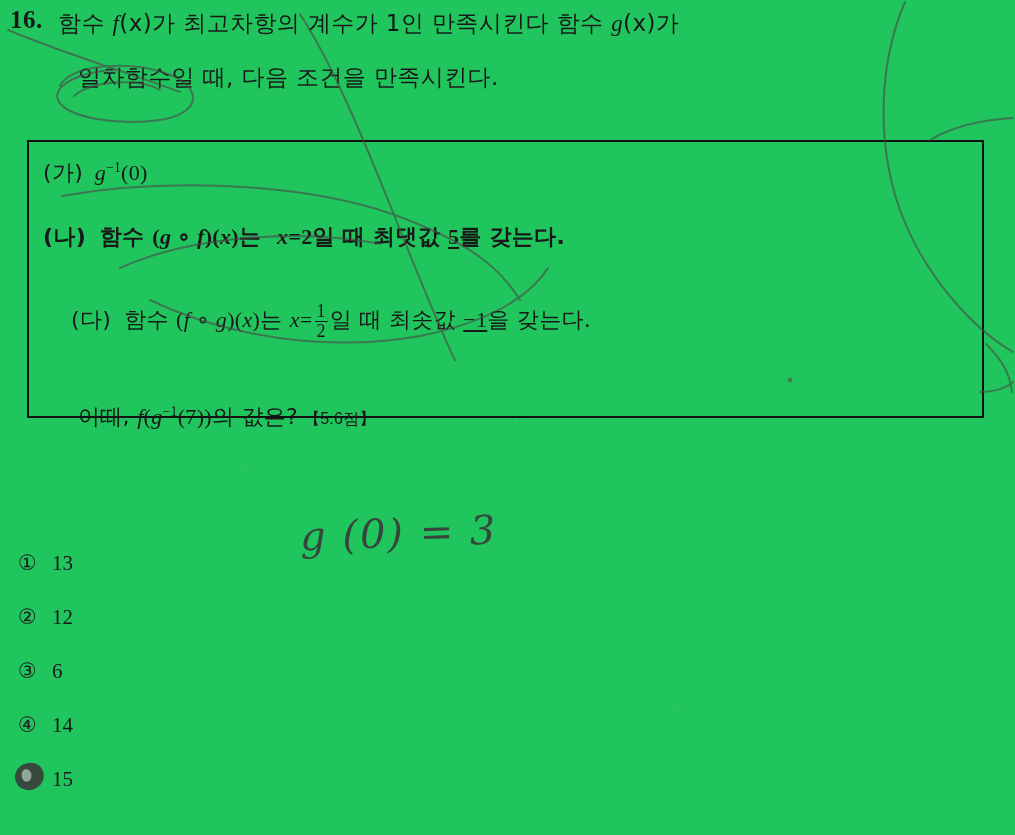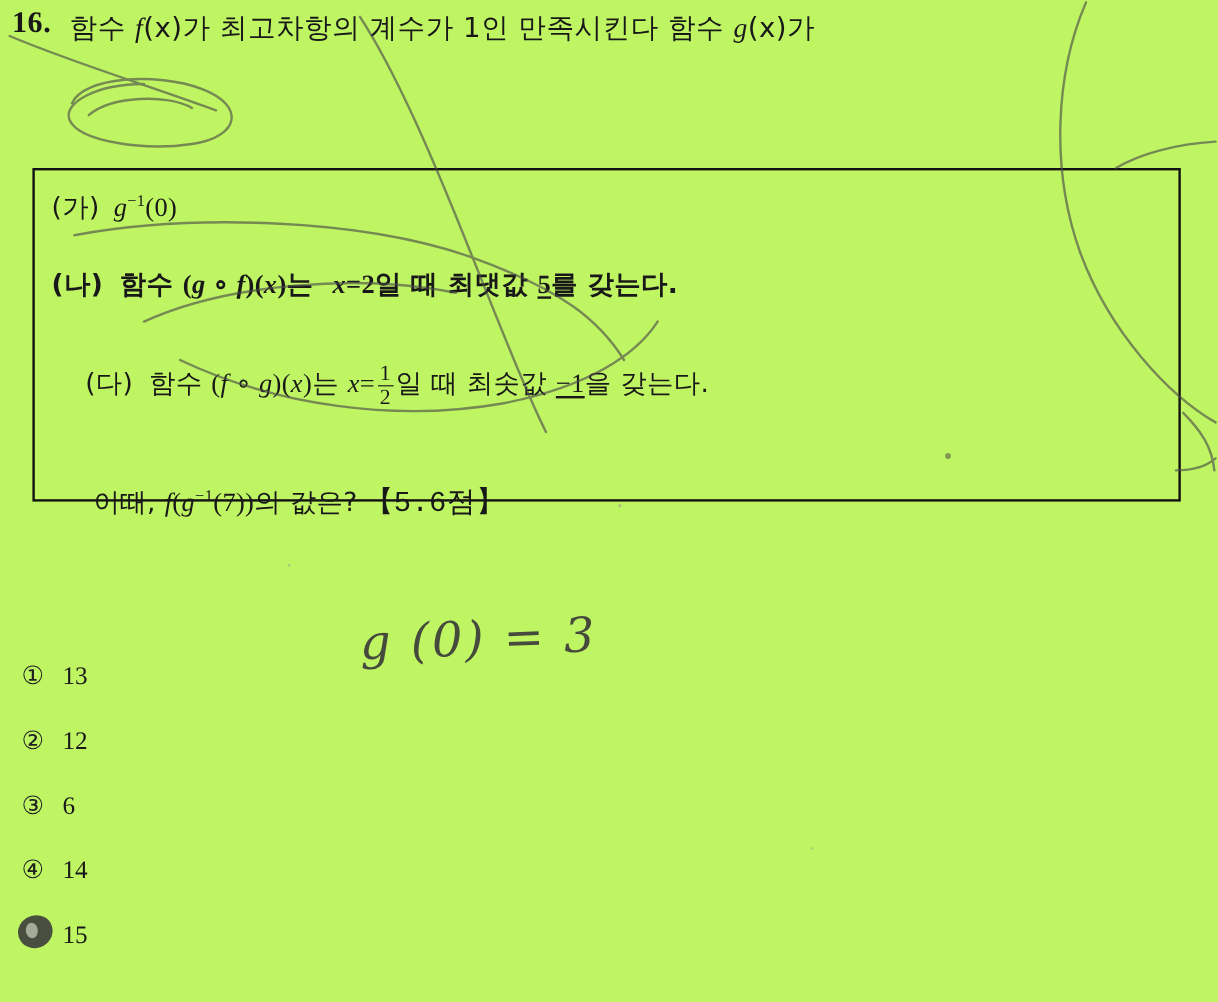--- a/index.html
+++ b/index.html
@@ -12,21 +12,21 @@
     height: 835px;
     position: relative;
     overflow: hidden;
     font-family: "Liberation Serif", serif;
     color: #1a1a1a;
     filter: contrast(1.02);
   }
   .page {
     position: absolute;
     inset: 0;
-    background: #bef264;
+    background: #22c55e;
   }
 
   
   .kr { font-family: "DejaVu Sans", sans-serif; }
   .mi { font-family: "Liberation Serif", serif; font-style: italic; }
   .mn { font-family: "Liberation Serif", serif; font-style: normal; }
   .supn {
     font-size: 0.62em;
     vertical-align: super;
     font-style: normal;
@@ -95,21 +95,21 @@
 
   
   #ask-line {
     position: absolute;
     left: 78px;
     top: 402px;
     font-size: 22px;
     white-space: nowrap;
     letter-spacing: 0.3px;
   }
-  #ask-line .points { font-family: Liberation Mono, monospace; font-size: 24px; }
+  #ask-line .points { font-family: Liberation Sans, sans-serif; font-size: 16px; }
 
   
   #choices {
     position: absolute;
     left: 18px;
     top: 536px;
     width: 300px;
   }
   .choice {
     display: flex;
@@ -186,20 +186,21 @@
 <body>
 
 <div class="page">
 
   <div id="q-number">16.</div>
 
   <div id="q-stem-1">
     <span class="kr">함수 </span><span class="mi">f</span><span class="kr">(x)가 최고차항의 계수가 1인 만족시킨다 함수 </span><span class="mi">g</span><span class="kr">(x)가</span>
   </div>
 
+  <div id="q-stem-2" class="kr">일차함수일 때, 다음 조건을 만족시킨다.</div>
 
   <div id="cond-box">
 
     <div class="cond" id="cond-0">
       <span class="kr">(가)</span>
       <span class="mi">&nbsp;g</span><span class="supn">−1</span><span class="mn">(</span><span class="mn">0</span><span class="mn">)</span>
     </div>
 
     <div class="cond" id="cond-1">
       <span class="kr">(나)</span>

